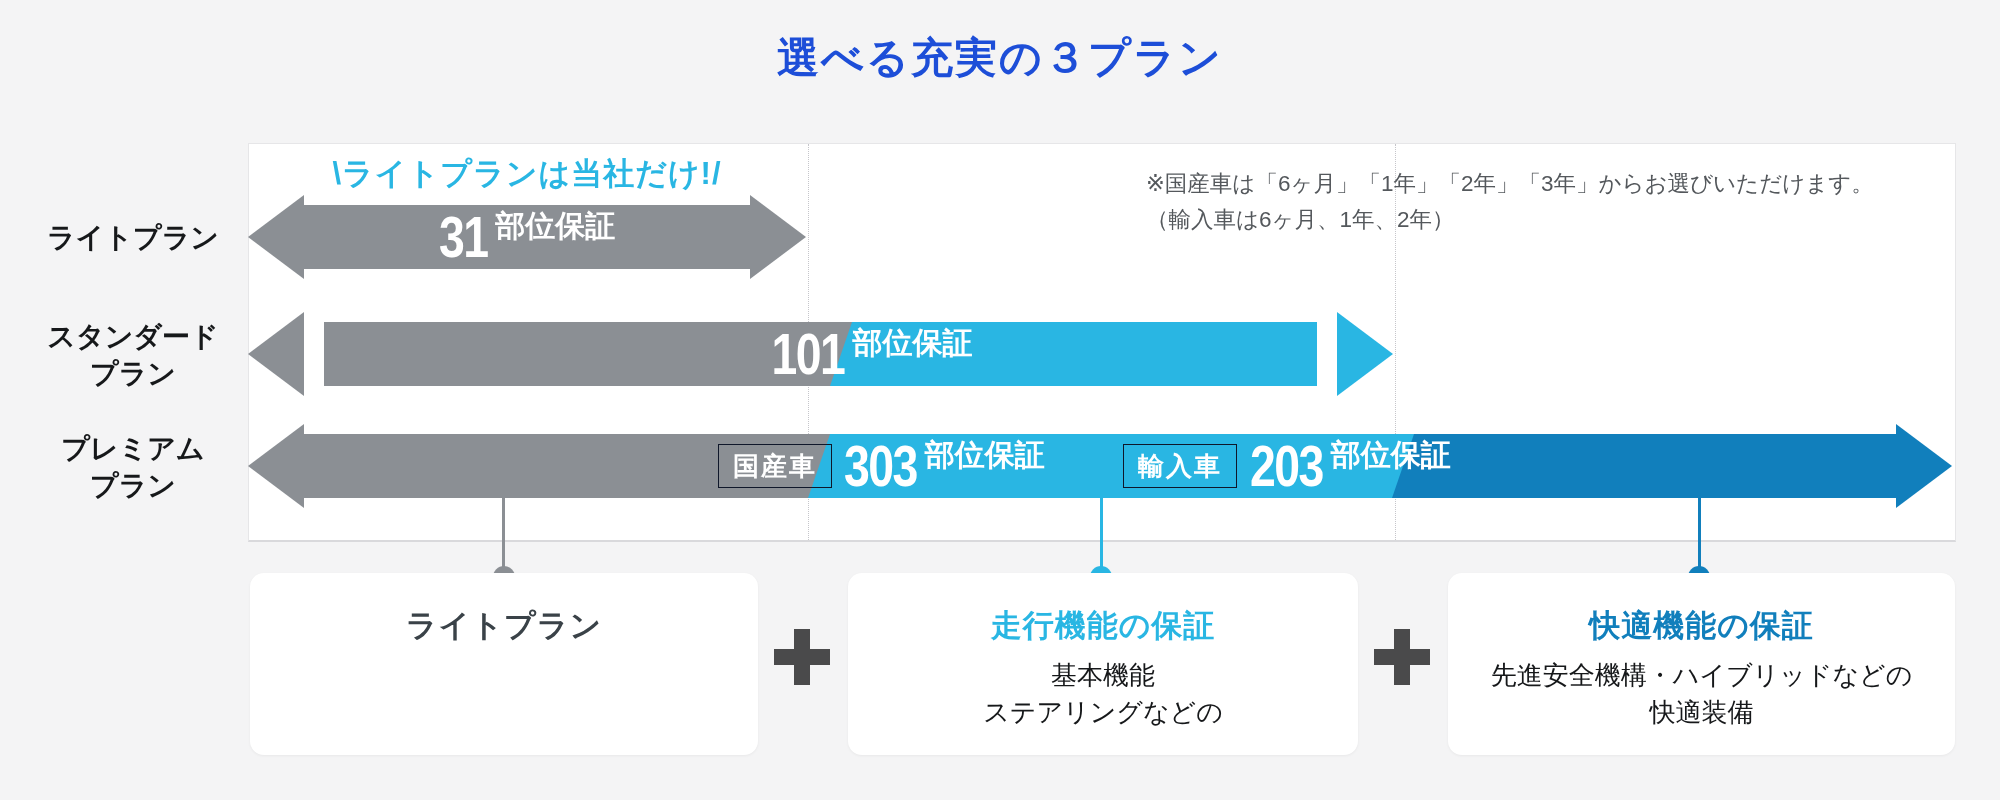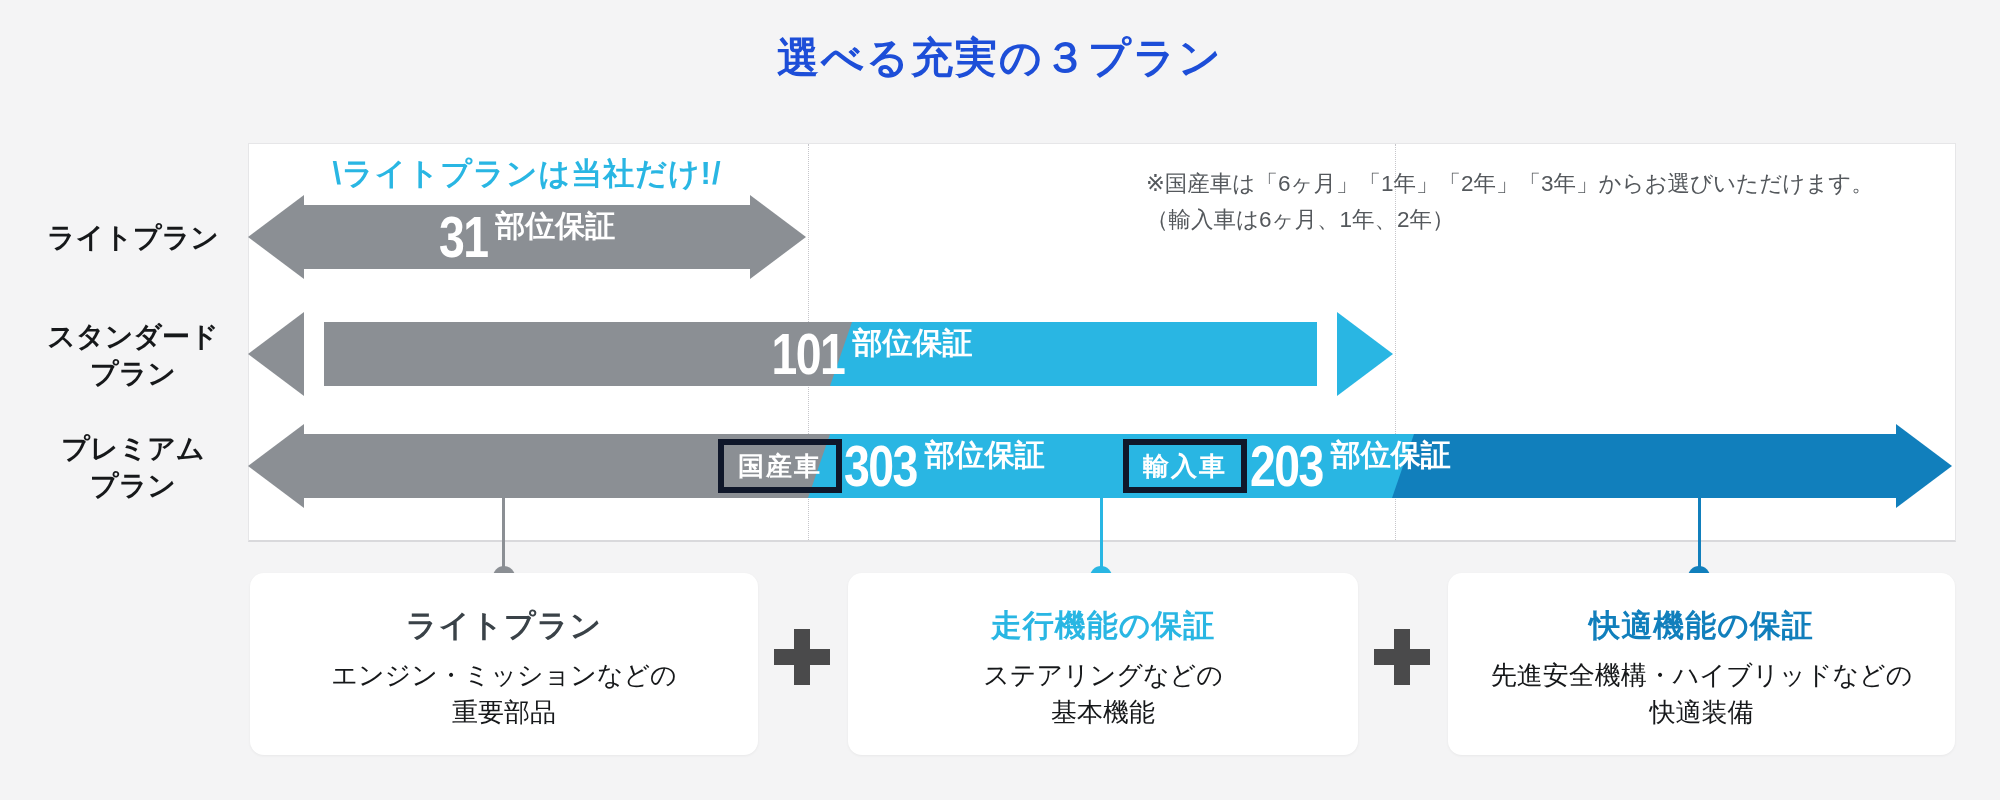--- a/index.html
+++ b/index.html
@@ -49,21 +49,21 @@
 
   .bar.center-content{display:flex;align-items:center;justify-content:center;}
   .count-group{display:flex;align-items:flex-start;color:#fff;position:relative;z-index:2;}
   .count{font-size:58px;font-weight:700;line-height:0.9;letter-spacing:-2px;
     display:inline-block;transform:scaleX(0.8);transform-origin:left bottom;}
   .count.d2{margin-right:-12px;}
   .count.d3{margin-right:-18px;}
   .unit{font-size:30px;font-weight:700;line-height:1;padding-bottom:4px;margin-left:8px;}
   .count-group.abs{position:absolute;top:50%;transform:translateY(-50%);}
   .count-group.centered{position:absolute;left:548px;top:50%;transform:translate(-50%,-50%);}
-  .badge{position:absolute;top:50%;transform:translateY(-50%);border:6px solid #0f172a;
+  .badge{position:absolute;top:50%;transform:translateY(-50%);border:1px solid #0f172a;
     color:#fff;font-size:26px;font-weight:700;padding:8px 14px;line-height:1;z-index:2;
     letter-spacing:2px;white-space:nowrap;}
   .badge.domestic{left:414px;}
   .badge.import{left:819px;}
   .cg-303{left:540px;}
   .cg-203{left:946px;}
 
   
   .connector-line{position:absolute;width:3px;top:498px;height:78px;}
   .connector-line.c1{left:502px;background:#8b8f94;}
@@ -168,36 +168,32 @@
 
   <div class="connector-line c1"></div>
   <div class="connector-dot c1"></div>
   <div class="connector-line c2"></div>
   <div class="connector-dot c2"></div>
   <div class="connector-line c3"></div>
   <div class="connector-dot c3"></div>
 
   <div class="benefit-box b1">
     <div class="box-title t1">ライトプラン</div>
-    <div class="box-body">
-      <div>エンジン・ミッションなどの</div>
-      <div>重要部品</div>
-    </div>
   </div>
 
   <div class="plus p1">
     <div class="h"></div>
       <div class="v"></div>
   </div>
 
   <div class="benefit-box b2">
     <div class="box-title t2">走行機能の保証</div>
     <div class="box-body">
+      <div>基本機能</div>
       <div>ステアリングなどの</div>
-      <div>基本機能</div>
     </div>
   </div>
 
   <div class="plus p2">
     <div class="h"></div>
       <div class="v"></div>
   </div>
 
   <div class="benefit-box b3">
     <div class="box-title t3">快適機能の保証</div>

